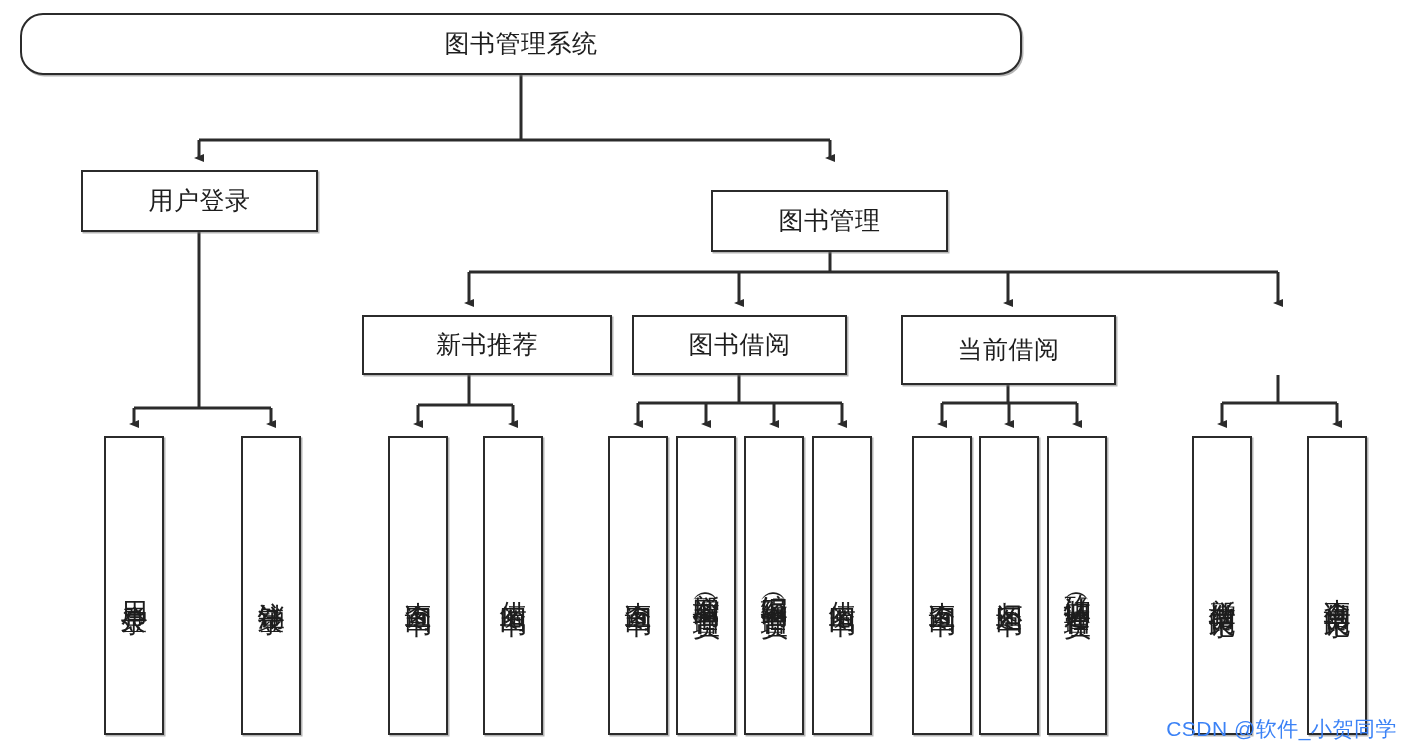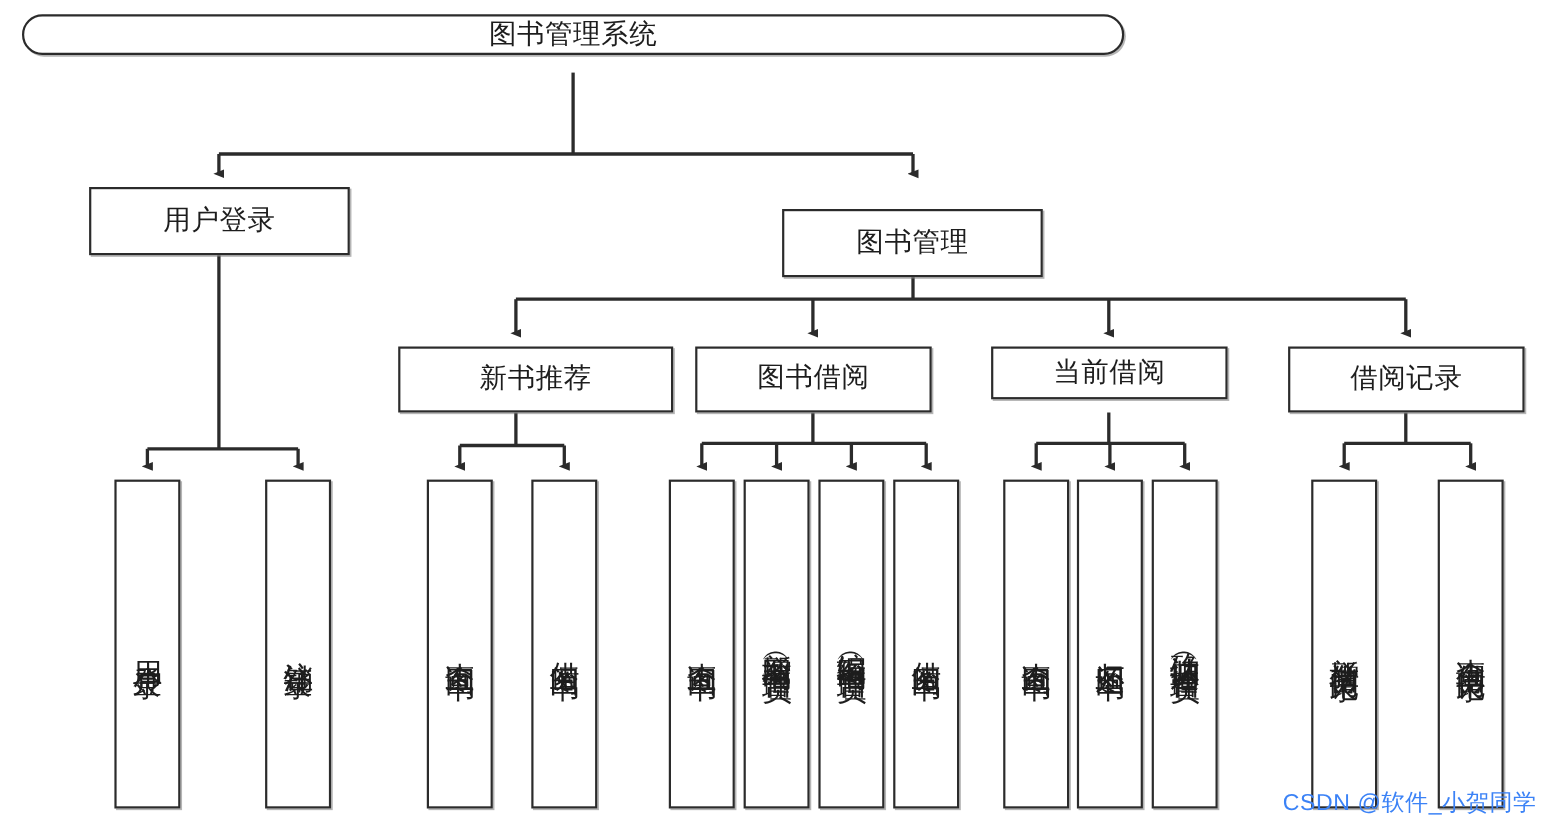--- a/index.html
+++ b/index.html
@@ -120,47 +120,44 @@
       <path d="M1009,403 L1009,424" marker-end="url(#arw)"></path>
       <path d="M1077,403 L1077,424" marker-end="url(#arw)"></path>
 
       <path d="M1278,375 L1278,403"></path>
       <path d="M1222,403 L1337,403"></path>
       <path d="M1222,403 L1222,424" marker-end="url(#arw)"></path>
       <path d="M1337,403 L1337,424" marker-end="url(#arw)"></path>
     </g>
   </svg>
 
-  <div class="node h" id="n-root" style="left:20px; top:13px; width:1002px; height:37px;border-radius:23px;">
+  <div class="node h" id="n-root" style="left:20px; top:13px; width:1002px; height:62px;border-radius:23px;">
     <span class="lbl">图书管理系统</span>
   </div>
 
   <div class="node h" style="left:81px; top:170px; width:237px; height:62px;">
     <span class="lbl">用户登录</span>
   </div>
 
   <div class="node h" style="left:711px; top:170px; width:237px; height:62px;margin-top:20px;">
     <span class="lbl">图书管理</span>
   </div>
 
   <div class="node h" style="left:362px; top:315px; width:250px; height:60px;">
     <span class="lbl">新书推荐</span>
   </div>
 
-  <div class="node h" style="left:632px; top:315px; width:215px; height:60px;font-family:Liberation Mono, monospace;">
+  <div class="node h" style="left:632px; top:315px; width:215px; height:60px;">
     <span class="lbl">图书借阅</span>
   </div>
 
-  <div class="node h" style="left:901px; top:315px; width:215px; height:48px;">
+  <div class="node h" style="left:901px; top:315px; width:215px; height:70px;">
     <span class="lbl">当前借阅</span>
   </div>
 
-  <div class="node h" style="left:1171px; top:315px; width:215px; height:60px;">
-    <span class="lbl">借阅记录</span>
-  </div>
 
   <div class="node v" style="left:104px; top:436px; width:60px; height:299px;">
     <span class="lbl">用户登录</span>
   </div>
 
   <div class="node v" style="left:241px; top:436px; width:60px; height:299px;">
     <span class="lbl">注销登录</span>
   </div>
 
   <div class="node v" style="left:388px; top:436px; width:60px; height:299px;">

